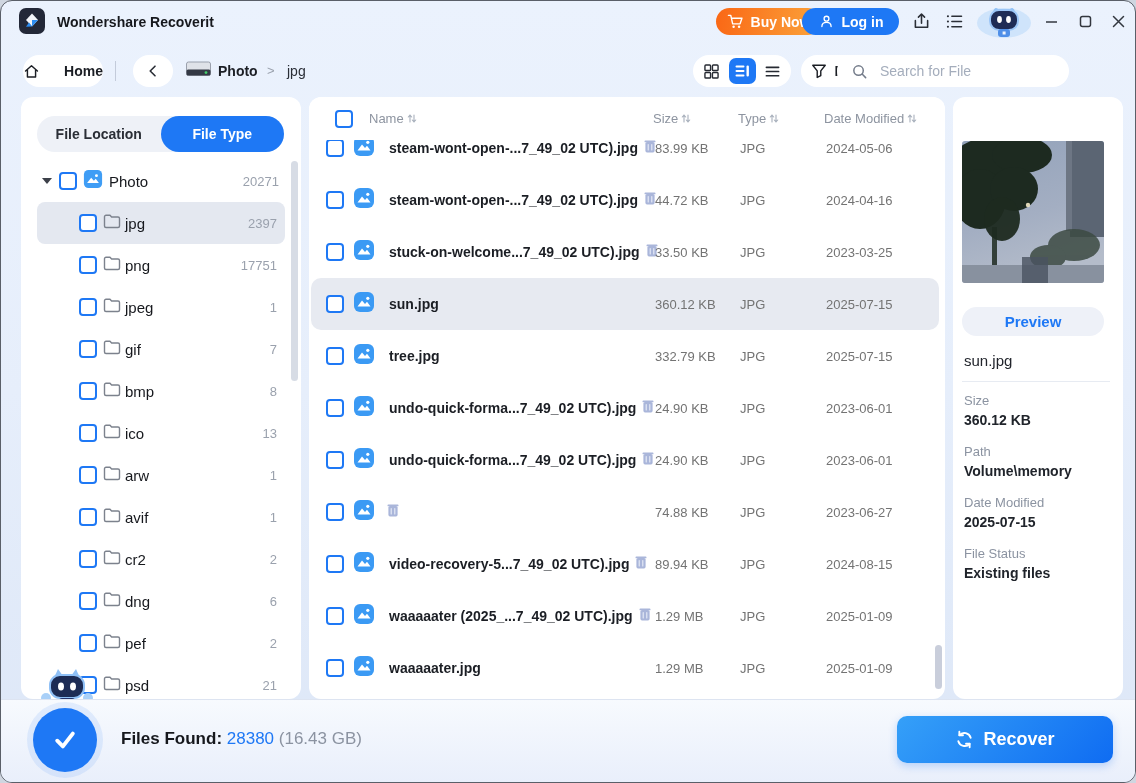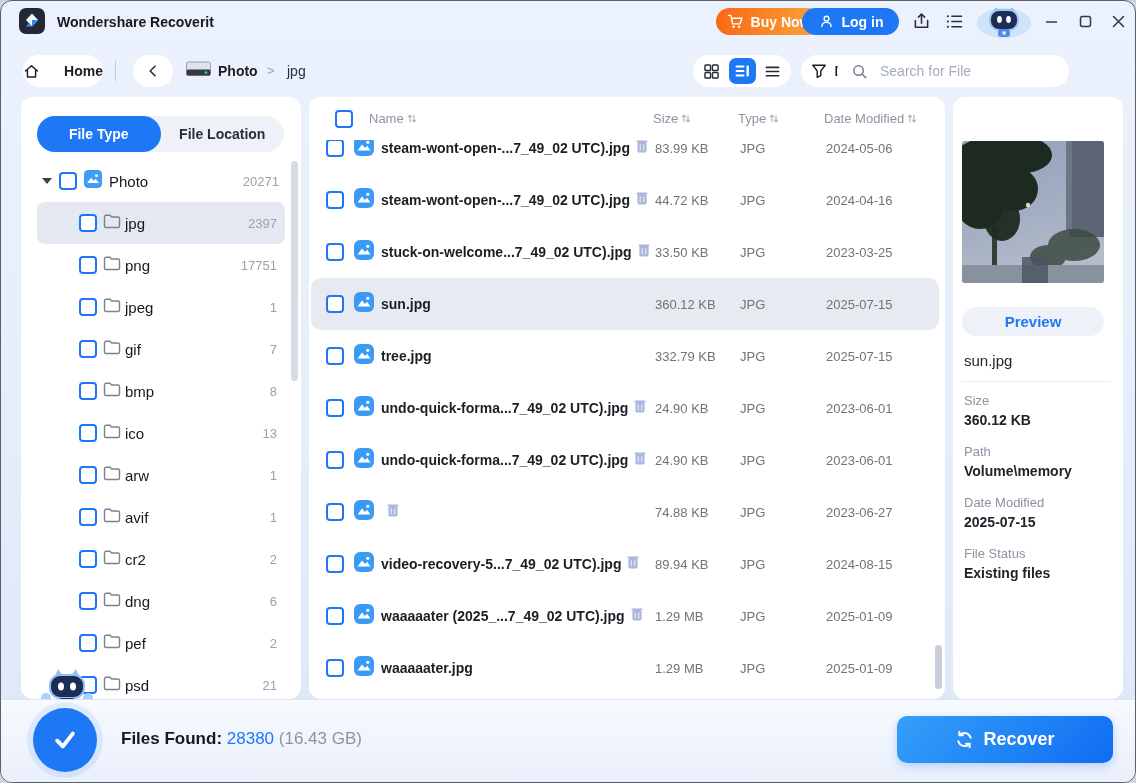--- a/index.html
+++ b/index.html
@@ -55,21 +55,21 @@
   .count{position:absolute;right:22px;font-size:13px;color:#9aa1ad;}
   .tree-item .count{right:8px;}
   .cb{width:18px;height:18px;border:2px solid var(--accent,#1e78f5);border-radius:4px;background:#fff;flex:none;cursor:pointer;}
   .sb-scroll{position:absolute;right:3px;top:64px;width:7px;height:220px;border-radius:4px;background:#d7dce5;cursor:pointer;}
   
   .rows{position:absolute;top:25px;left:0;right:0;}
   .file-row{position:relative;height:52px;display:flex;align-items:center;margin:0 6px 0 2px;padding-left:15px;border-radius:10px;cursor:pointer;}
   .file-row.selected{background:var(--selected-row,#e7eaf1);}
   .file-row .cb{margin-right:9px;}
   .file-icon{flex:none;margin-right:6px;}
-  .fname{font-size:14px;font-weight:bold;color:#1b1e24;white-space:nowrap;}
+  .fname{font-size:14px;font-weight:bold;color:#1b1e24;white-space:nowrap;margin-left:8px;}
   .trash{margin-left:6px;flex:none;}
   .col-size,.col-type,.col-date{position:absolute;font-size:13px;color:#737373;white-space:nowrap;}
   .col-size{left:344px;} .col-type{left:429px;} .col-date{left:515px;}
   .list-header{position:absolute;top:0;left:0;right:0;height:43px;background:#fff;z-index:2;display:flex;align-items:center;
     padding-left:26px;border-radius:12px 12px 0 0;}
   .list-header .cb{margin-right:16px;}
   .hdr-lbl{font-size:13px;color:#8d94a0;display:inline-flex;align-items:center;gap:3px;cursor:pointer;}
   .list-header .col-size,.list-header .col-type,.list-header .col-date{color:#8d94a0;}
   .list-scroll{position:absolute;right:3px;bottom:10px;width:7px;height:44px;border-radius:4px;background:#c9cedb;z-index:3;cursor:pointer;}
   
@@ -230,22 +230,22 @@
       <svg width="17" height="17" viewBox="0 0 18 18">
         <circle cx="8" cy="8" r="5" fill="none" stroke="#747c8a" stroke-width="1.6"></circle>
         <path d="M12 12 L15.5 15.5" stroke="#747c8a" stroke-width="1.6" stroke-linecap="round"></path>
       </svg>
       <input type="text" placeholder="Search for File" style="">
     </div>
   </div>
 
   <div class="card sidebar">
     <div class="seg-tabs">
+      <div class="seg-tab">File Location</div>
       <div class="seg-tab active">File Type</div>
-      <div class="seg-tab">File Location</div>
     </div>
 
     <div class="tree">
       <div class="tree-row tree-root">
         <span class="caret"></span>
         <span class="cb"></span>
         <span class="node-icon">
           <svg width="20" height="20" viewBox="0 0 22 22">
             <rect x="1" y="1" width="20" height="20" rx="5" fill="#3f9df5"></rect>
             <path d="M4.5 15.5 L9 9.5 L12 13 L14 10.8 L17.5 15.5 Z" fill="#fff"></path>

